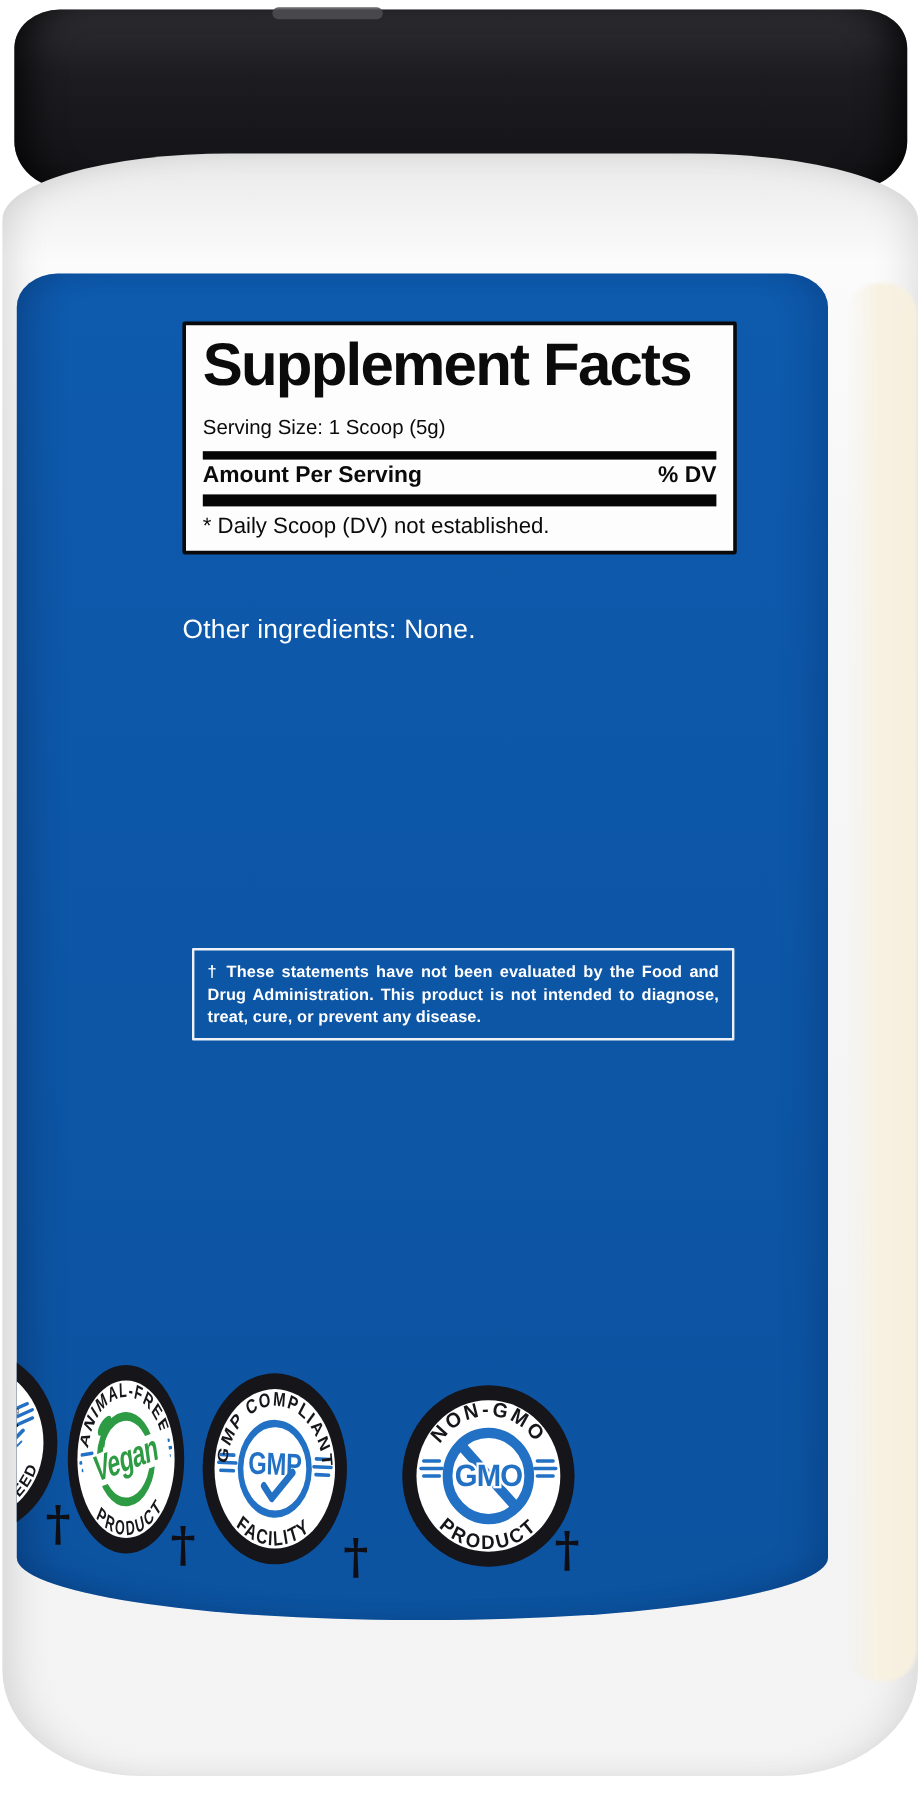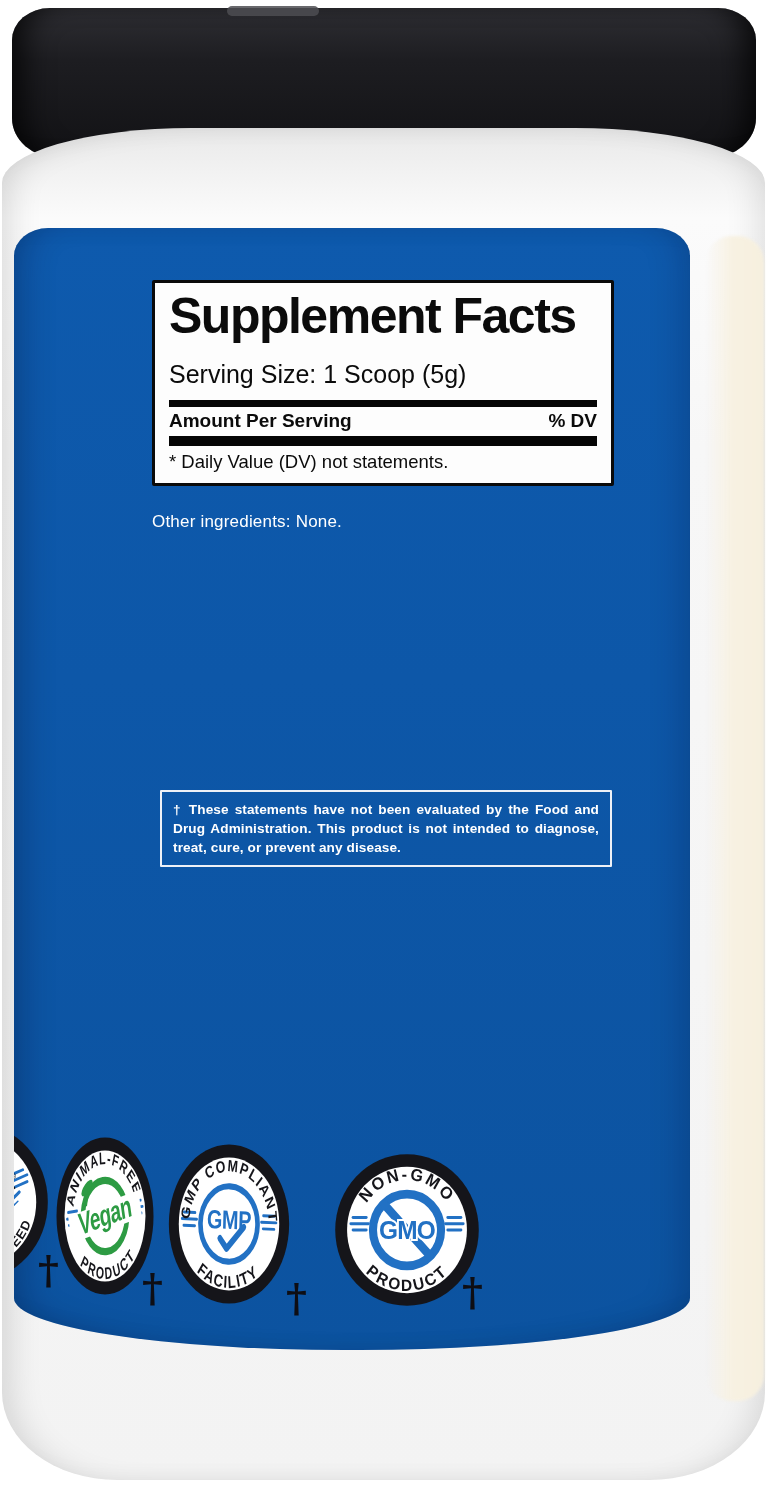--- a/index.html
+++ b/index.html
@@ -18,37 +18,37 @@
        box-shadow:inset 20px 0 34px -14px rgba(0,0,0,.14), inset -20px 0 34px -14px rgba(0,0,0,.12);}
   .cream-strip{position:absolute;left:706px;top:236px;width:58px;height:1165px;
        background:linear-gradient(90deg,rgba(247,242,229,0) 0%,#f7f1e2 45%,#f6efde 100%);
        border-radius:26px;filter:blur(1.5px);}
   
   .label{position:absolute;left:14px;top:228px;width:676px;height:1122px;overflow:hidden;
        background:linear-gradient(180deg,#0e5aad 0%,#0d57a8 40%,#0c53a0 100%);
        border-radius:34px 34px 330px 330px / 28px 28px 52px 52px;
        box-shadow:inset 24px 0 34px -18px rgba(0,10,40,.30), inset -24px 0 34px -18px rgba(0,10,40,.22);}
   
-  .facts{position:absolute;left:138px;top:52px;width:462px;box-sizing:border-box;
+  .facts{position:absolute;left:138px;top:40px;width:462px;box-sizing:border-box;
        background:#fdfdfd;border:3px solid #0a0a0a;border-radius:2px;
        padding:8px 14px 10px;color:#0b0b0b;}
   .facts-title{font-size:50px;font-weight:700;letter-spacing:-1.5px;line-height:1.0;
        margin:0 0 10px 0;white-space:nowrap;}
-  .serving-line{font-size:25px;line-height:1.42;margin-top:16px;}
+  .serving-line{font-size:17px;line-height:1.42;margin-top:16px;}
   .bar-thick{height:7px;background:#050505;margin-top:7px;}
   .bar-thin{height:3px;background:#050505;}
   .hdr-row{display:flex;justify-content:space-between;font-weight:700;font-size:19px;
        padding:3px 0 4px;text-align:center;}
   .nut-row{display:flex;align-items:baseline;font-size:19px;padding:4px 0 5px;}
   .nut-name{flex:1;}
   .nut-amt{width:92px;}
   .nut-dv{width:30px;text-align:right;font-size:16px;}
   .footnote{font-size:18.5px;padding-top:5px;}
   
-  .other-ing{position:absolute;left:138px;top:284px;color:#ffffff;font-size:17px;
+  .other-ing{position:absolute;left:138px;top:284px;color:#ffffff;font-size:22px;
        font-weight:500;letter-spacing:.2px;}
   .disclaimer{position:absolute;left:146px;top:562px;width:452px;box-sizing:border-box;
        border:2.5px solid #eef1f7;border-radius:1px;padding:8px 11px;color:#ffffff;
        font-size:13.6px;font-weight:700;line-height:1.4;text-align:justify;letter-spacing:.1px;}
   
   .badge{position:absolute;}
   .dagger{position:absolute;color:#0e0e14;font-family:"DejaVu Serif",serif;font-weight:700;
        font-size:40px;line-height:1;}
   svg text{font-family:"Liberation Sans",sans-serif;}
 </style>
@@ -69,21 +69,21 @@
     <div class="facts">
       <div class="facts-title">Supplement Facts</div>
       <div class="serving-line">Serving Size: 1 Scoop (5g)</div>
       <div class="bar-thick"></div>
       <div class="hdr-row">
         <span>Amount Per Serving</span>
         <span>% DV</span>
       </div>
       <div class="bar-thin"></div>
       <div class="bar-thick" style="margin-top:0;"></div>
-      <div class="footnote">* Daily Value (DV) not statements.</div>
+      <div class="footnote">* Daily Scoop (DV) not established.</div>
     </div>
 
     <div class="other-ing">Other ingredients: None.</div>
 
     <div class="disclaimer">
       <span>† These statements have not been evaluated by the Food and Drug Administration. This product is not intended to diagnose, treat, cure, or prevent any disease.</span>
     </div>
 
     <svg class="badge" style="left:-109px;top:894px;" width="145" height="160" viewBox="0 0 200 200" preserveAspectRatio="none">
       <circle cx="100" cy="100" r="97" fill="#15151a"></circle>

